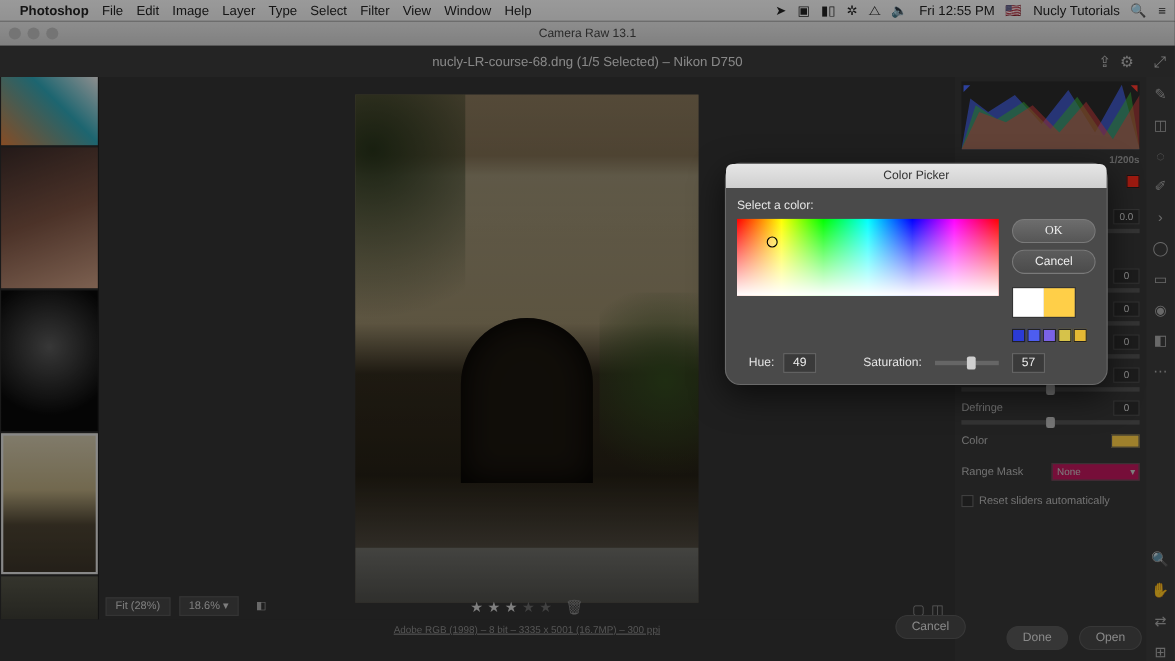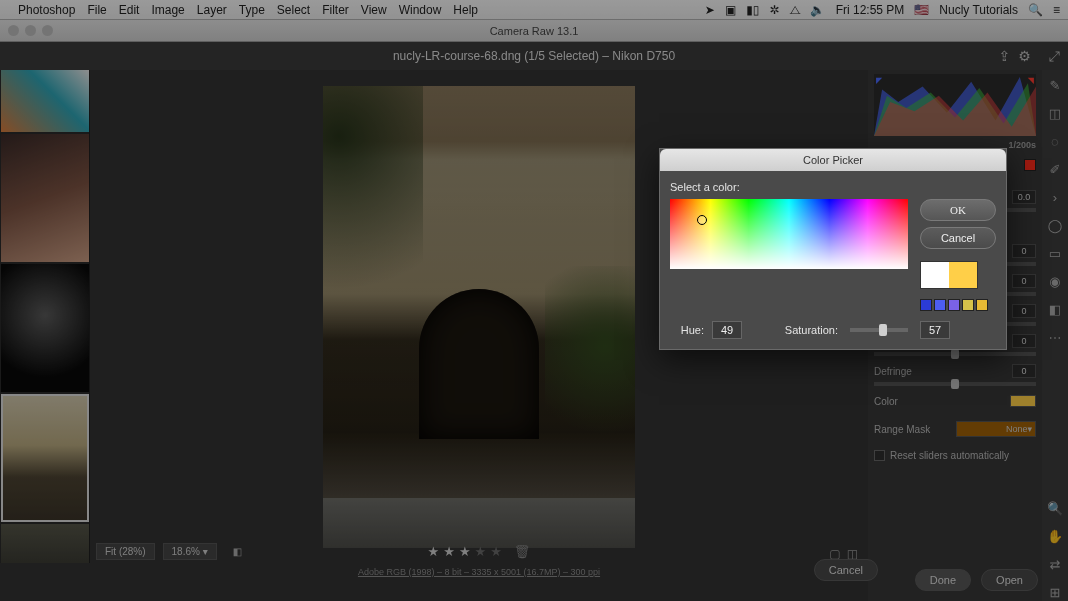--- a/index.html
+++ b/index.html
@@ -1,21 +1,21 @@
 <!DOCTYPE html>
 <html><head>
 <meta charset="utf-8">
 <style>
 * { margin: 0; padding: 0; box-sizing: border-box; font-family: -apple-system, "Helvetica Neue", Arial, sans-serif; }
 body { width: 1068px; height: 601px; background: #212121; overflow: hidden; position: relative; }
 
 
 .menubar { height: 20px; background: linear-gradient(#f8f8f8, #ececec); border-bottom: 1px solid #b0b0b0; display: flex; align-items: center; font-size: 12px; color: #222; padding: 0 8px; }
 .menubar .apple { font-size: 14px; margin-right: 10px; }
-.menubar .app-name { font-weight: 400; margin-right: 12px; }
+.menubar .app-name { font-weight: 700; margin-right: 12px; }
 .menubar .menu-item { margin-right: 12px; cursor: default; }
 .menubar .right { margin-left: auto; display: flex; align-items: center; gap: 10px; }
 .menubar .status-icon { font-size: 12px; }
 
 
 .window-title { height: 22px; background: linear-gradient(#e4e4e4, #cfcfcf); border-bottom: 1px solid #9a9a9a; display: flex; align-items: center; justify-content: center; font-size: 11px; color: #444; position: relative; }
 .traffic-lights { position: absolute; left: 8px; top: 5px; display: flex; gap: 6px; }
 .tl { width: 11px; height: 11px; border-radius: 50%; }
 .tl.red { background: #ff5f57; } .tl.yellow { background: #febc2e; } .tl.green { background: #28c840; }
 .traffic-lights.dim .tl { background: #bcbcbc; }
@@ -63,36 +63,36 @@
 .histogram .clip-l { position:absolute; left:2px; top:2px; color:#4a6aff; font-size:8px;}
 .histogram .clip-r { position:absolute; right:2px; top:2px; color:#ff3b30; font-size:8px;}
 .meta-line { font-size: 9px; color: #9c9c9c; margin-bottom: 6px; text-align: right; font-weight: bold; }
 .panel .row { display: flex; justify-content: space-between; align-items: center; height: 18px; }
 .panel .slider { height: 4px; background: #555; margin: 2px 0 6px; position: relative; }
 .panel .slider .knob { position: absolute; top: -3px; left: 50%; width: 8px; height: 10px; background: #bfbfbf; border-radius: 2px; transform: translateX(-50%); }
 .panel .val { width: 24px; height: 14px; background: #2e2e2e; border: 1px solid #505050; font-size: 9px; text-align: center; line-height: 13px; color: #ddd; }
 .panel .check-row { display: flex; align-items: center; gap: 5px; height: 18px; }
 .panel .cb { width: 11px; height: 11px; border: 1px solid #666; background: #2e2e2e; }
 .panel .swatch { width: 26px; height: 12px; background: #ffcf48; border: 1px solid #555; }
-.panel .select { background: #a16207; border: 1px solid #555; height: 16px; width: 80px; font-size: 9px; color: #ccc; padding-left: 4px; display: inline-flex; align-items: center; justify-content: flex-end; padding-right: 3px; }
+.panel .select { background: #be185d; border: 1px solid #555; height: 16px; width: 80px; font-size: 9px; color: #ccc; padding-left: 4px; display: inline-flex; align-items: center; justify-content: space-between; padding-right: 3px; }
 
 
 .bottom-info { position: absolute; left: 90px; right: 200px; bottom: 20px; height: 18px; display: flex; align-items: center; justify-content: center; font-size: 9px; color: #8a8a8a; text-decoration: underline; }
 .bottom-ctrl { position: absolute; left: 90px; right: 200px; bottom: 38px; height: 24px; display: flex; align-items: center; justify-content: center; gap: 4px; color: #bfbfbf; font-size: 13px; }
 .fit-ctrl { position: absolute; left: 96px; bottom: 38px; height: 24px; display: flex; align-items: center; gap: 8px; font-size: 10px; color: #ccc; }
 .fit-ctrl .seg { background: #454545; border: 1px solid #555; padding: 2px 8px; }
 .view-icons { position: absolute; right: 210px; bottom: 40px; display: flex; gap: 6px; color: #999; font-size: 12px; }
 
 .dialog-buttons { position: absolute; right: 30px; bottom: 10px; display: flex; gap: 10px; }
 .dbtn { padding: 4px 14px; border-radius: 12px; font-size: 11px; border: 1px solid #5a5a5a; background: #474747; color: #ddd; }
 .dbtn.primary { background: #585858; }
 .cancel-left { position: absolute; right: 160px; bottom: 10px; }
 
 
-.color-picker { position: absolute; z-index: 100; left: 659px; top: 148px; width: 348px; background: #4a4a4a; border: 1px solid #6a6a6a; border-radius: 0; box-shadow: 0 10px 30px rgba(0,0,0,0.6); color: #e4e4e4; font-size: 11px; }
+.color-picker { position: absolute; z-index: 100; left: 659px; top: 148px; width: 348px; background: #4a4a4a; border: 1px solid #6a6a6a; border-radius: 14px; box-shadow: 0 10px 30px rgba(0,0,0,0.6); color: #e4e4e4; font-size: 11px; }
 .cp-title { height: 22px; background: linear-gradient(#e6e6e6,#cfcfcf); color: #333; text-align: center; line-height: 22px; border-top-left-radius: 6px; border-top-right-radius: 6px; font-size: 11px; }
 .cp-body { padding: 10px; }
 .cp-label { margin-bottom: 6px; }
 .cp-row1 { display: flex; gap: 12px; }
 .spectrum { width: 240px; height: 70px; position: relative; cursor: crosshair;
   background: linear-gradient(to bottom, rgba(255,255,255,0) 0%, rgba(255,255,255,1) 100%),
               linear-gradient(to right, #ff0000 0%, #ffff00 17%, #00ff00 33%, #00ffff 50%, #0000ff 67%, #ff00ff 83%, #ff0000 100%);
 }
 .spectrum .pick { position: absolute; width: 10px; height: 10px; border: 1px solid #000; border-radius: 50%; background: rgba(255,255,255,0.2); transform: translate(-50%,-50%); left: 13.6%; top: 30%; }
 .cp-right { display: flex; flex-direction: column; gap: 6px; }

